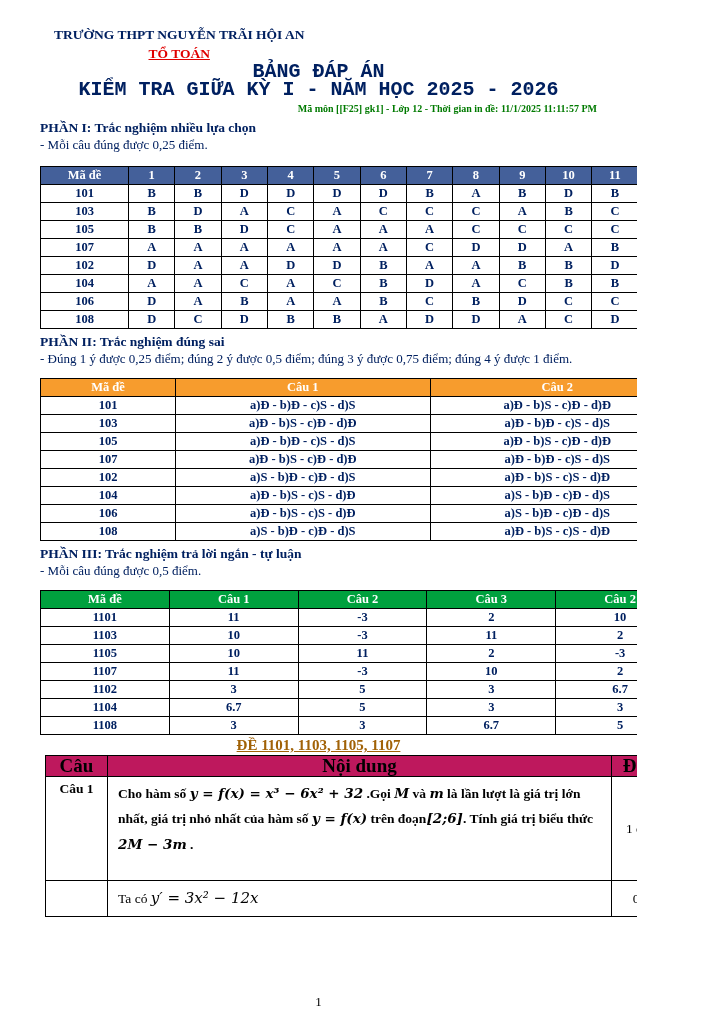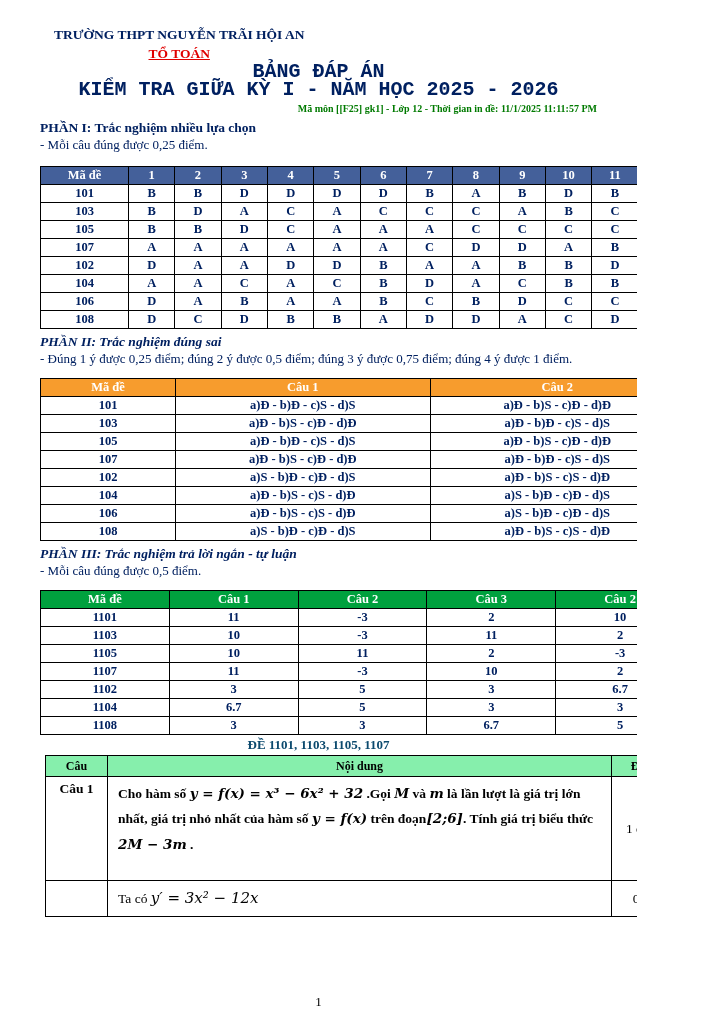--- a/index.html
+++ b/index.html
@@ -16,42 +16,42 @@
   .page{width:637px;height:1024px;background:#fff;padding:26px 40px 0;position:relative;overflow:hidden;}
 
   .header-left{display:inline-block;padding-left:14px;}
   .school{color:var(--heading);font-weight:bold;font-size:13.5px;line-height:17px;}
   .dept{color:var(--accent-red);font-weight:bold;font-size:13.5px;line-height:18px;text-decoration:underline;text-align:center;margin-top:2px;}
 
   .title-center{text-align:center;color:var(--heading);font-weight:bold;font-size:20px;line-height:18px;font-family:Liberation Mono, monospace;}
   .meta{text-align:right;color:var(--meta-green);font-size:10px;font-weight:bold;line-height:13px;margin-top:3px;}
 
   .section-title{color:var(--heading);font-weight:bold;font-size:13.5px;line-height:17px;margin-top:4px;}
-  .mt-big{font-style:italic;}
+  .mt-big{}
   .note{color:var(--heading);font-size:13px;line-height:16px;margin-top:1px;}
 
   table{border-collapse:collapse;width:645px;table-layout:fixed;}
   th,td{border:1px solid #000;padding:1px 2px;font-size:12.5px;line-height:15px;text-align:center;overflow:hidden;}
   th{color:#fff;font-weight:bold;}
   td{color:var(--heading);font-weight:bold;}
 
   .t1{margin-top:13px;}
   .t2{margin-top:11px;}
   .t3{margin-top:11px;}
   .t1 th{background:var(--t1-bg);}
   .t2 th{background:var(--t2-bg);}
   .t3 th{background:var(--t3-bg);}
   .t1 .c-code{width:88px;}
   .t2 .c-code{width:135px;}
 
   .part4-title{margin-top:8px;}
-  .exam-title{text-align:center;font-weight:bold;font-size:13px;line-height:16px;margin-top:2px;color:#0c4a6e;}
+  .exam-title{text-align:center;font-weight:bold;font-size:15px;line-height:16px;margin-top:2px;color:#a16207;text-decoration:underline;}
 
   .t4{margin-top:2px;margin-left:5px;width:633px;}
-  .t4 th{background:#86efac;color:#000;font-size:12px;line-height:18px;}
+  .t4 th{background:#be185d;color:#000;font-size:19px;line-height:18px;}
   .t4 td{color:#000;font-weight:normal;font-size:13.5px;}
   .t4 .c-cau{width:62px;}
   .t4 .c-diem{width:66px;}
   .t4 td.cau{vertical-align:top;font-weight:bold;padding-top:4px;}
   .t4 td.noidung{text-align:left;vertical-align:top;padding:4px 10px;line-height:1.8;}
   .row-main td{height:104px;}
   .row-main .noidung{font-weight:bold;}
   .row-sub td{height:30px;}
   .row-sub .noidung .math{font-size:15px;}
   .math{font-family:"DejaVu Serif",serif;font-style:italic;}

